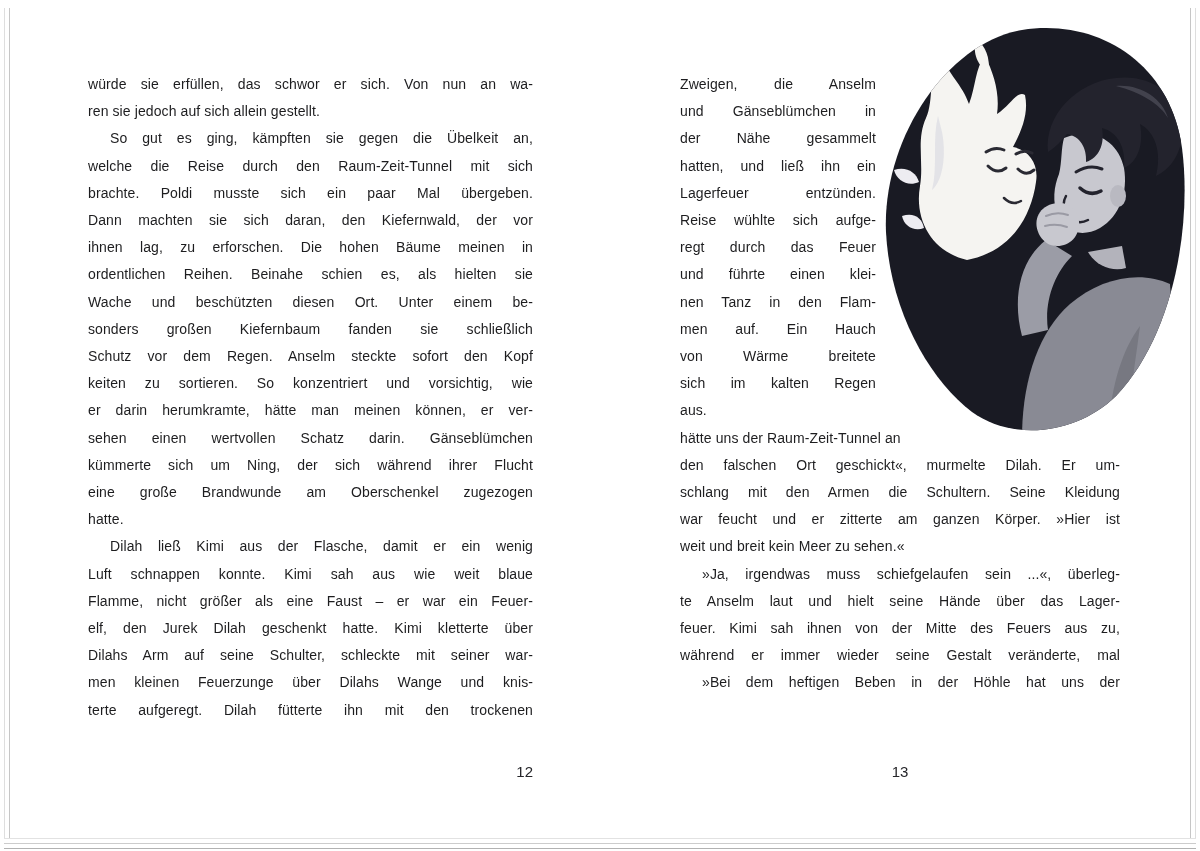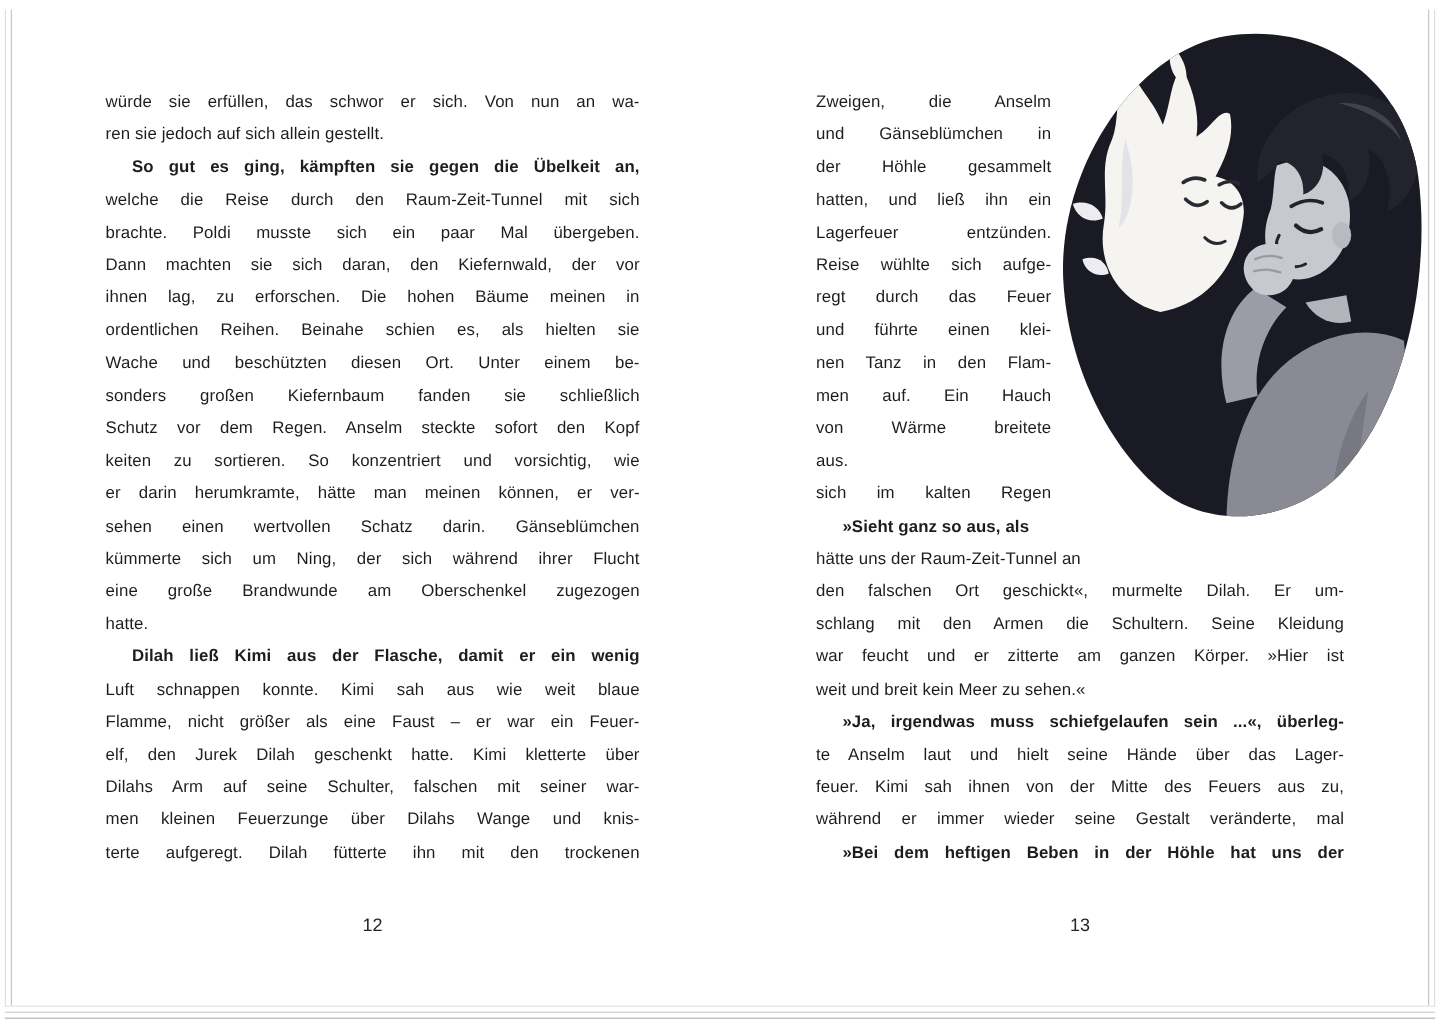--- a/index.html
+++ b/index.html
@@ -8,26 +8,26 @@
     position:relative; width:1200px; height:851px; background:#ffffff;
     overflow:hidden; font-family:"Liberation Sans", sans-serif;
     color:#1d1d1f;
   }
   
   .textcol { position:absolute; top:71px; font-size:14px; line-height:27.2px; letter-spacing:0.1px; }
   #left-col  { left:88px;  width:445px; }
   #right-col { left:680px; width:440px; }
   .ln { text-align:justify; text-align-last:justify; white-space:normal; }
   .ln.last { text-align-last:left; }
-  .ln.ind  { text-indent:22px;font-weight:bold; }
+  .ln.ind  { text-indent:22px; }
   .ln.narrow { width:196px; }
   .ln.mid    { width:280px; }
   
   .pagenum { position:absolute; top:763px; text-align:center; font-size:15px; color:#26262a; }
-  #pagenum-left  { left:88px;  width:445px; }
+  #pagenum-left  { left:88px;  width:445px;text-align:right; }
   #pagenum-right { left:680px; width:440px; }
   
   #illustration { position:absolute; left:872px; top:20px; width:320px; height:418px; }
   
   .edge-v { position:absolute; top:8px; height:830px; width:1px; }
   #edge-left-outer  { left:4px;    background:#dedede; }
   #edge-left-inner  { left:9px;    background:#c6c6c6; }
   #edge-right-inner { left:1190px; background:#c6c6c6; }
   #edge-right-outer { left:1195px; background:#dedede; }
   .edge-h { position:absolute; left:4px; width:1192px; height:1px; }
@@ -63,41 +63,40 @@
     <div class="ln">keiten zu sortieren. So konzentriert und vorsichtig, wie</div>
     <div class="ln">er darin herumkramte, hätte man meinen können, er ver-</div>
     <div class="ln">sehen einen wertvollen Schatz darin. Gänseblümchen</div>
     <div class="ln">kümmerte sich um Ning, der sich während ihrer Flucht</div>
     <div class="ln">eine große Brandwunde am Oberschenkel zugezogen</div>
     <div class="ln last">hatte.</div>
     <div class="ln ind">Dilah ließ Kimi aus der Flasche, damit er ein wenig</div>
     <div class="ln">Luft schnappen konnte. Kimi sah aus wie weit blaue</div>
     <div class="ln">Flamme, nicht größer als eine Faust – er war ein Feuer-</div>
     <div class="ln">elf, den Jurek Dilah geschenkt hatte. Kimi kletterte über</div>
-    <div class="ln">Dilahs Arm auf seine Schulter, falschen mit seiner war-</div>
+    <div class="ln">Dilahs Arm auf seine Schulter, schleckte mit seiner war-</div>
     <div class="ln">men kleinen Feuerzunge über Dilahs Wange und knis-</div>
     <div class="ln">terte aufgeregt. Dilah fütterte ihn mit den trockenen</div>
   </div>
   <div class="pagenum" id="pagenum-left">12</div>
 
   <div class="textcol" id="right-col">
     <div class="ln narrow">Zweigen, die Anselm</div>
     <div class="ln narrow">und Gänseblümchen in</div>
-    <div class="ln narrow">der Höhle gesammelt</div>
+    <div class="ln narrow">der Nähe gesammelt</div>
     <div class="ln narrow">hatten, und ließ ihn ein</div>
     <div class="ln narrow">Lagerfeuer entzünden.</div>
     <div class="ln narrow">Reise wühlte sich aufge-</div>
     <div class="ln narrow">regt durch das Feuer</div>
     <div class="ln narrow">und führte einen klei-</div>
     <div class="ln narrow">nen Tanz in den Flam-</div>
     <div class="ln narrow">men auf. Ein Hauch</div>
     <div class="ln narrow">von Wärme breitete</div>
+    <div class="ln narrow">sich im kalten Regen</div>
     <div class="ln narrow last">aus.</div>
-    <div class="ln narrow">sich im kalten Regen</div>
-    <div class="ln mid ind last">»Sieht ganz so aus, als</div>
     <div class="ln mid last">hätte uns der Raum-Zeit-Tunnel an</div>
     <div class="ln">den falschen Ort geschickt«, murmelte Dilah. Er um-</div>
     <div class="ln">schlang mit den Armen die Schultern. Seine Kleidung</div>
     <div class="ln">war feucht und er zitterte am ganzen Körper. »Hier ist</div>
     <div class="ln last">weit und breit kein Meer zu sehen.«</div>
     <div class="ln ind">»Ja, irgendwas muss schiefgelaufen sein ...«, überleg-</div>
     <div class="ln">te Anselm laut und hielt seine Hände über das Lager-</div>
     <div class="ln">feuer. Kimi sah ihnen von der Mitte des Feuers aus zu,</div>
     <div class="ln">während er immer wieder seine Gestalt veränderte, mal</div>
     <div class="ln ind">»Bei dem heftigen Beben in der Höhle hat uns der</div>

